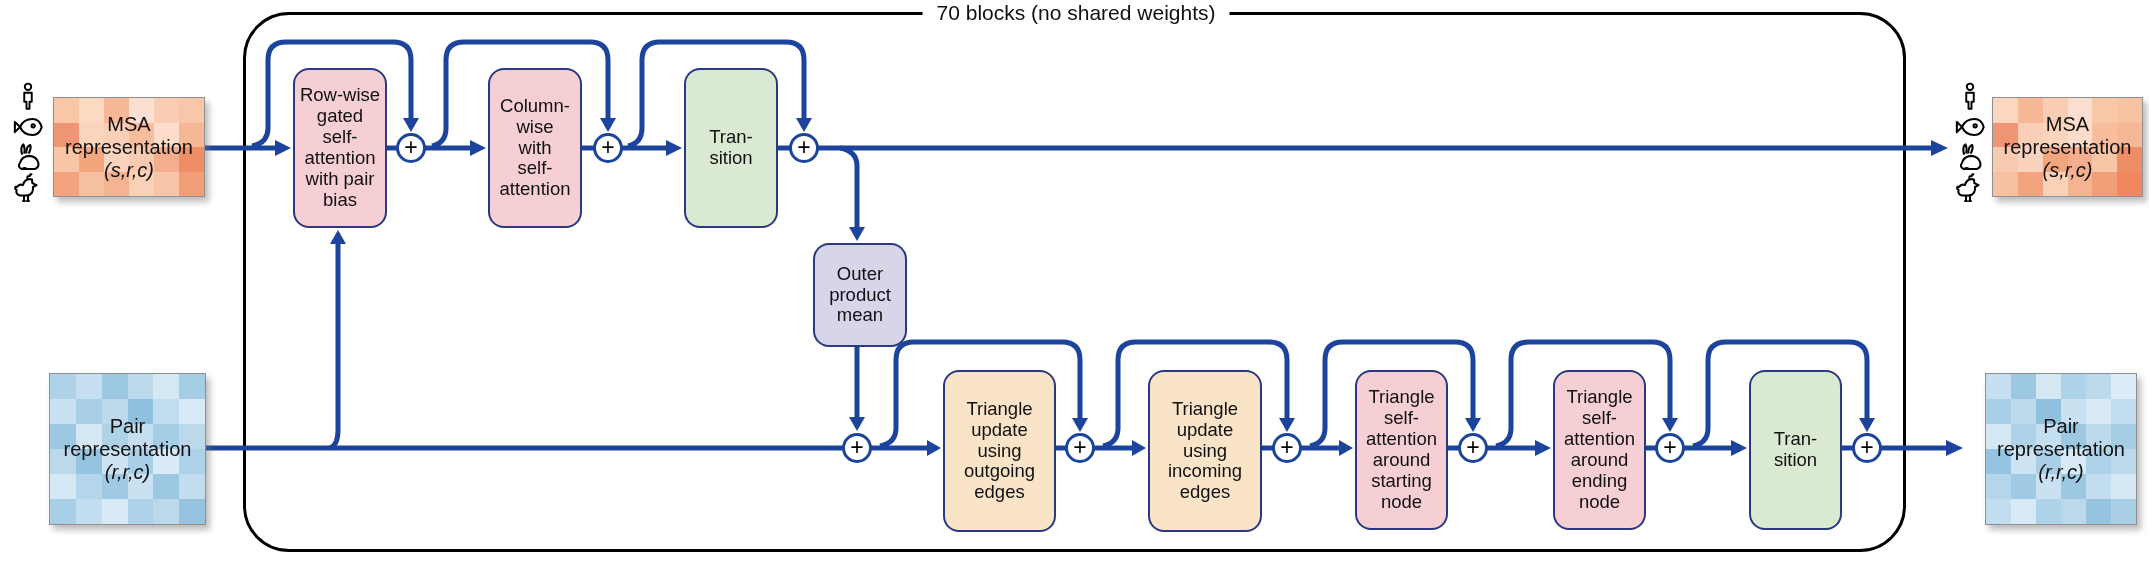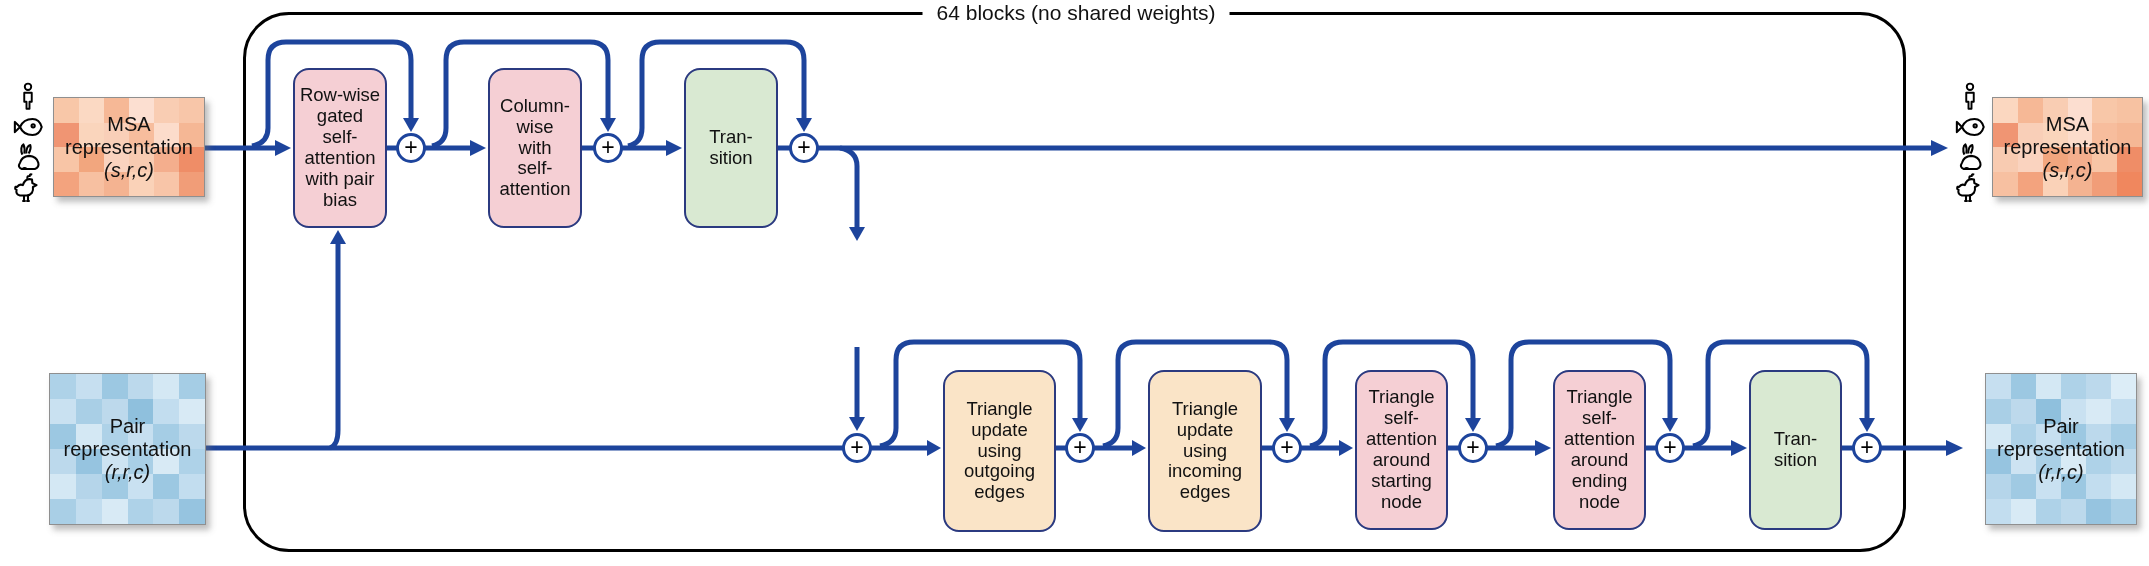--- a/index.html
+++ b/index.html
@@ -45,21 +45,21 @@
   
   .species-col{position:absolute;display:flex;flex-direction:column;align-items:center;z-index:2;}
   .species-col svg{display:block;}
 </style>
 </head>
 <body>
 
 <div id="canvas">
 
   <div class="blocks-border"></div>
-  <div class="blocks-count-label">64 blocks (no shared weights)</div>
+  <div class="blocks-count-label">70 blocks (no shared weights)</div>
 
   <svg class="wires" width="2149" height="566" viewBox="0 0 2149 566">
     <g stroke="#1d449c" stroke-width="5" fill="none">
 
       <path d="M205 148 H275"></path>
       <path d="M387 148 H397"></path>
       <path d="M425 148 H470"></path>
       <path d="M582 148 H595"></path>
       <path d="M622 148 H666"></path>
       <path d="M778 148 H791"></path>
@@ -134,20 +134,25 @@
   <div class="block" style="left: 488px; top: 68px; width: 94px; height: 160px; background: rgb(245, 207, 212);">
     <span class="block-label">Column-
 wise
 with
 self-
 attention</span>
   </div>
   <div class="block" style="left: 684px; top: 68px; width: 94px; height: 160px; background: rgb(217, 233, 210);">
     <span class="block-label">Tran-
 sition</span>
+  </div>
+  <div class="block" style="left: 813px; top: 243px; width: 94px; height: 104px; background: rgb(216, 212, 234);">
+    <span class="block-label">Outer
+product
+mean</span>
   </div>
 
   <div class="block" style="left: 943px; top: 370px; width: 113px; height: 162px; background: rgb(250, 228, 199);">
     <span class="block-label">Triangle
 update
 using
 outgoing
 edges</span>
   </div>
   <div class="block" style="left: 1148px; top: 370px; width: 114px; height: 162px; background: rgb(250, 228, 199);">

